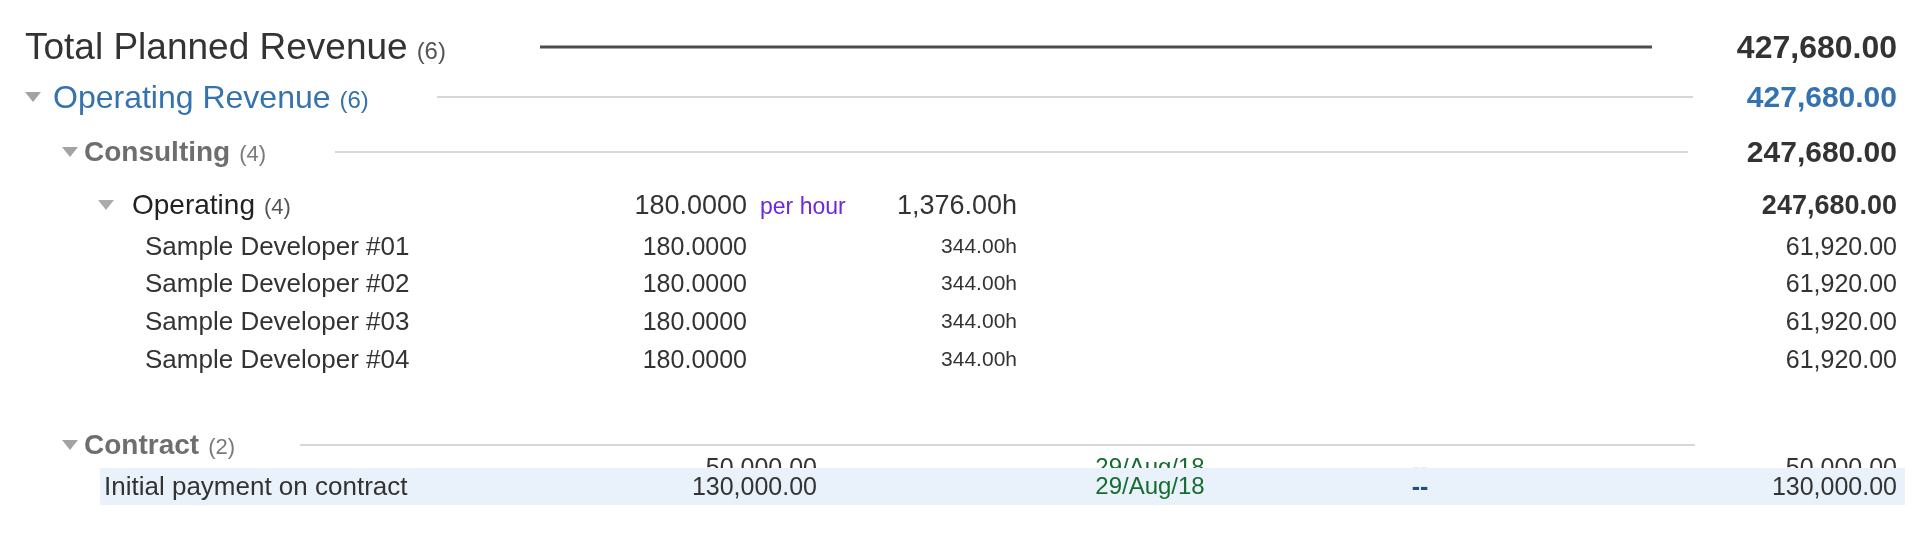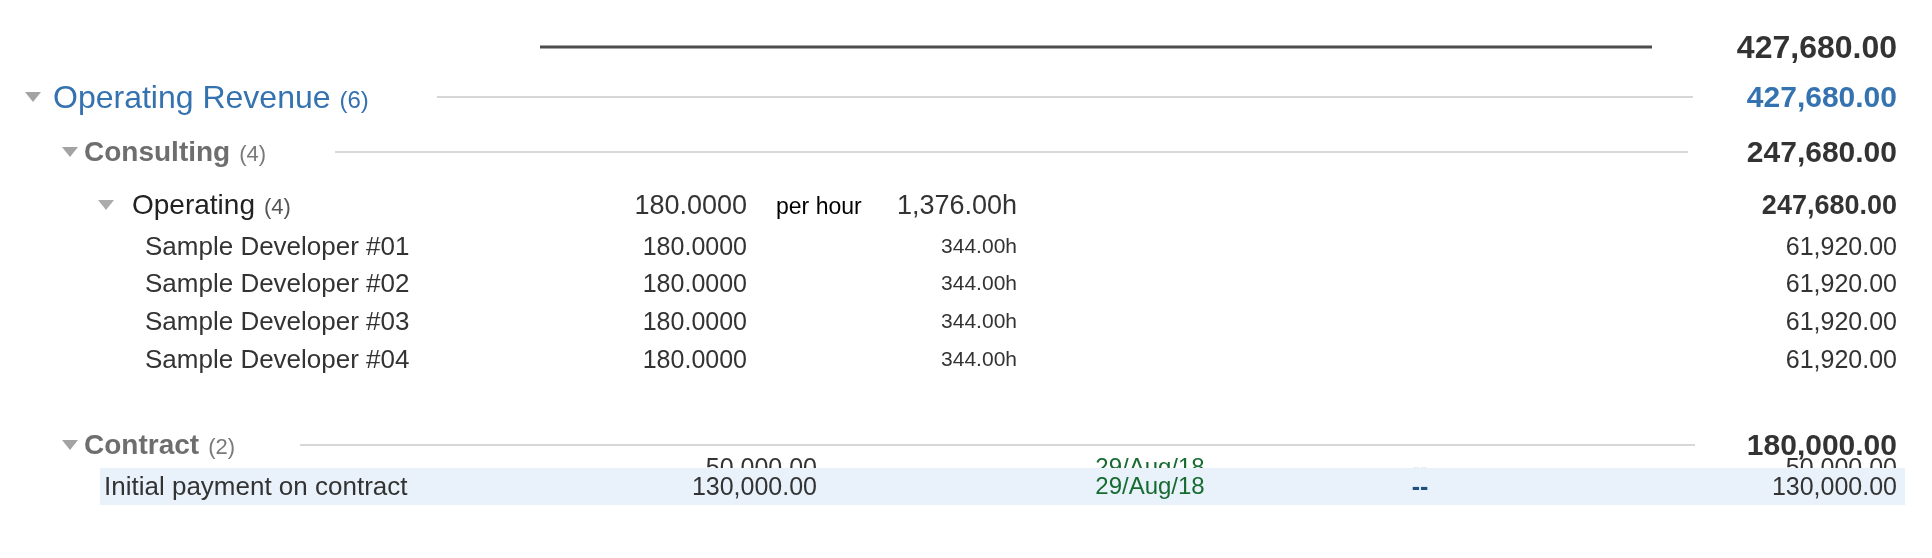--- a/index.html
+++ b/index.html
@@ -39,21 +39,21 @@
   .row-consulting .rule{left:335px;right:244px;}
   .row-contract{top:423px;}
   .row-contract .rule{left:300px;right:237px;}
 
   
   .row-l3{top:183px;height:44px;line-height:44px;}
   .row-l3 .tri{left:98px;top:17px;border-top-color:#ababab;}
   .row-l3 .lbl{left:132px;font-size:28px;color:#222;}
   .row-l3 .cnt{font-size:22px;color:#555;}
   .row-l3 .cell-rate{right:1185px;font-size:27px;text-align:right;line-height:44px;}
-  .row-l3 .cell-unit{left:776px;font-size:23px;line-height:46px;color:#000000;}
+  .row-l3 .cell-unit{left:760px;font-size:23px;line-height:46px;color:#6d28d9;}
   .row-l3 .cell-hours{right:915px;font-size:27px;text-align:right;line-height:44px;}
   .row-l3 .r-total{font-size:27px;font-weight:bold;line-height:44px;}
 
   
   .row-l4{height:36px;line-height:36px;}
   .row-l4 .lbl{left:145px;font-size:26px;color:#333;}
   .row-l4 .cell-rate{right:1185px;font-size:25px;text-align:right;line-height:36px;}
   .row-l4 .cell-hours{right:915px;font-size:21px;text-align:right;line-height:36px;}
   .row-l4 .r-total{font-size:25px;line-height:36px;}
   .row-s1{top:228px;} .row-s2{top:265px;} .row-s3{top:303px;} .row-s4{top:341px;}
@@ -68,20 +68,21 @@
   .row-final{top:449px;}
   .row-initial{top:468px;height:37px;line-height:37px;padding-left:16px;}
   .row-initial .lbl,.row-initial .cell,.row-initial .r-total{z-index:1;}
 </style>
 </head>
 <body>
 
 <div class="report">
 
   <div class="row row-title">
+    <span class="lbl"><span>Total Planned Revenue</span><span class="cnt">(6)</span></span>
     <span class="rule"></span>
     <span class="r-total">427,680.00</span>
   </div>
 
   <div class="row row-l1">
     <span class="tri"></span>
     <span class="lbl"><span>Operating Revenue</span><span class="cnt">(6)</span></span>
     <span class="rule"></span>
     <span class="r-total">427,680.00</span>
   </div>
@@ -124,21 +125,20 @@
     <span class="lbl">Sample Developer #04</span>
     <span class="cell cell-rate">180.0000</span>
     <span class="cell cell-hours">344.00h</span>
     <span class="r-total">61,920.00</span>
   </div>
 
   <div class="row row-l2 row-contract">
     <span class="tri"></span>
     <span class="lbl"><span>Contract</span><span class="cnt">(2)</span></span>
     <span class="rule"></span>
-    <span class="r-total">180,000.00</span>
   </div>
 
   <div class="row row-pay row-final">
     <span class="cell cell-amount">50,000.00</span>
     <span class="cell cell-date">29/Aug/18</span>
     <span class="cell cell-dash">--</span>
     <span class="r-total">50,000.00</span>
   </div>
 
   <div class="row row-pay row-initial">

